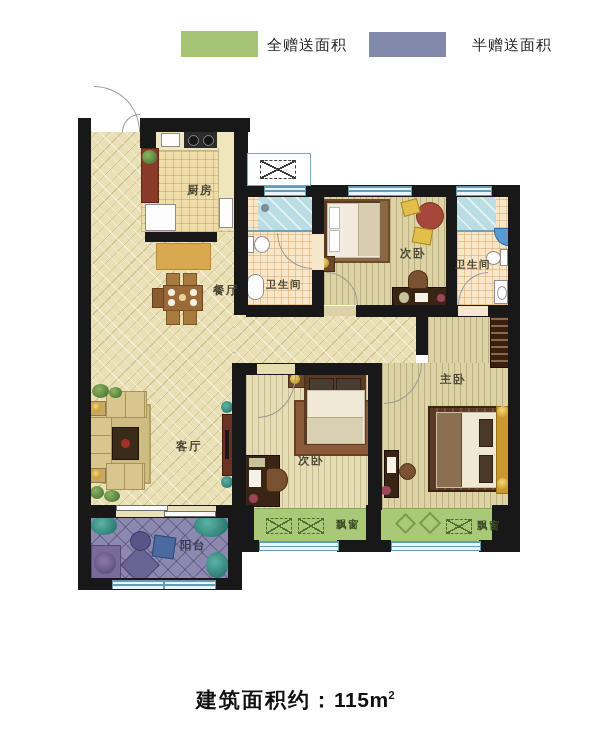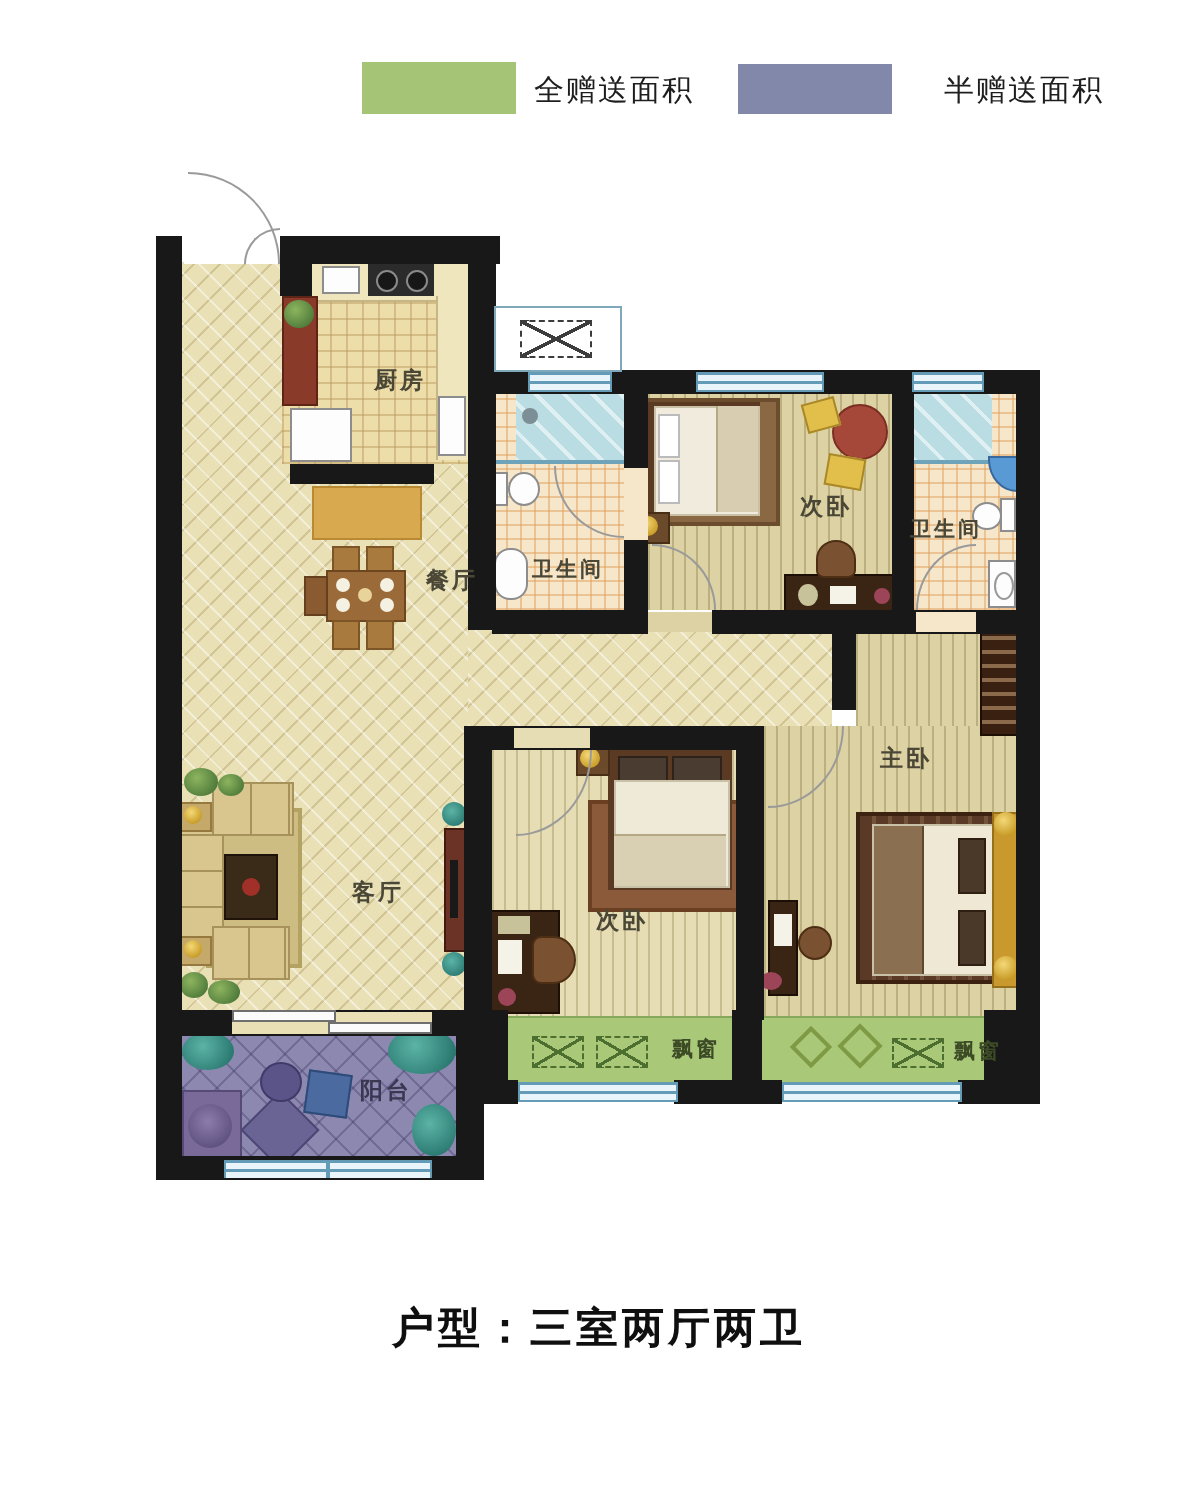--- a/index.html
+++ b/index.html
@@ -276,15 +276,17 @@
   <span class="label" style="left:176px;top:439px;">客厅</span>
   <span class="label" style="left:266px;top:278px;font-size:10.5px;">卫生间</span>
   <span class="label" style="left:400px;top:246px;">次卧</span>
   <span class="label" style="left:455px;top:258px;font-size:10.5px;">卫生间</span>
   <span class="label" style="left:440px;top:372px;">主卧</span>
   <span class="label" style="left:298px;top:453px;">次卧</span>
   <span class="label" style="left:180px;top:538px;color:#3a3752;">阳台</span>
   <span class="label" style="left:336px;top:518px;font-size:10.5px;color:#3c4a26;">飘窗</span>
   <span class="label" style="left:477px;top:519px;font-size:10.5px;color:#3c4a26;">飘窗</span>
 
-  <div class="footer-text" style="left:196px;top:650px;">户型：三室两厅两卫</div>
+  <div class="footer-text" style="left:196px;top:686px;">
+    <span>建筑面积约：</span><span style="letter-spacing:0.5px;">115m</span><sup>2</sup>
+  </div>
 
 </div>
 
 </body></html>

